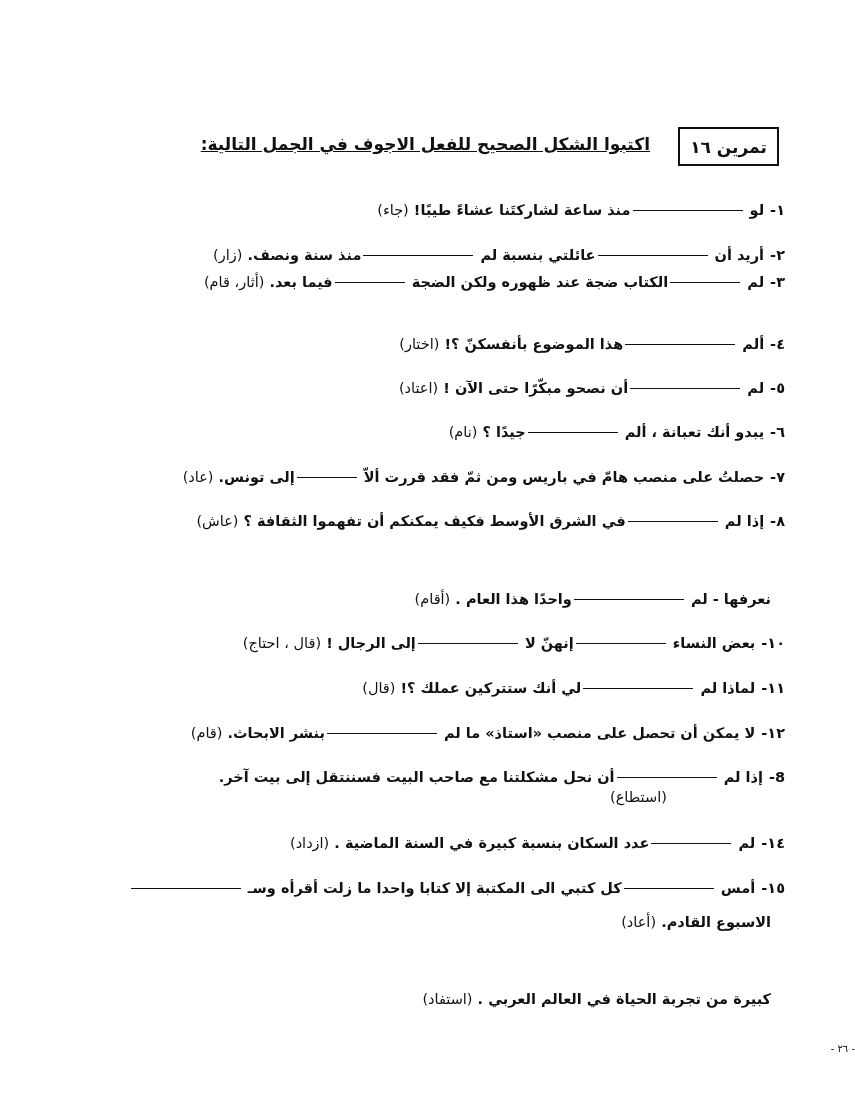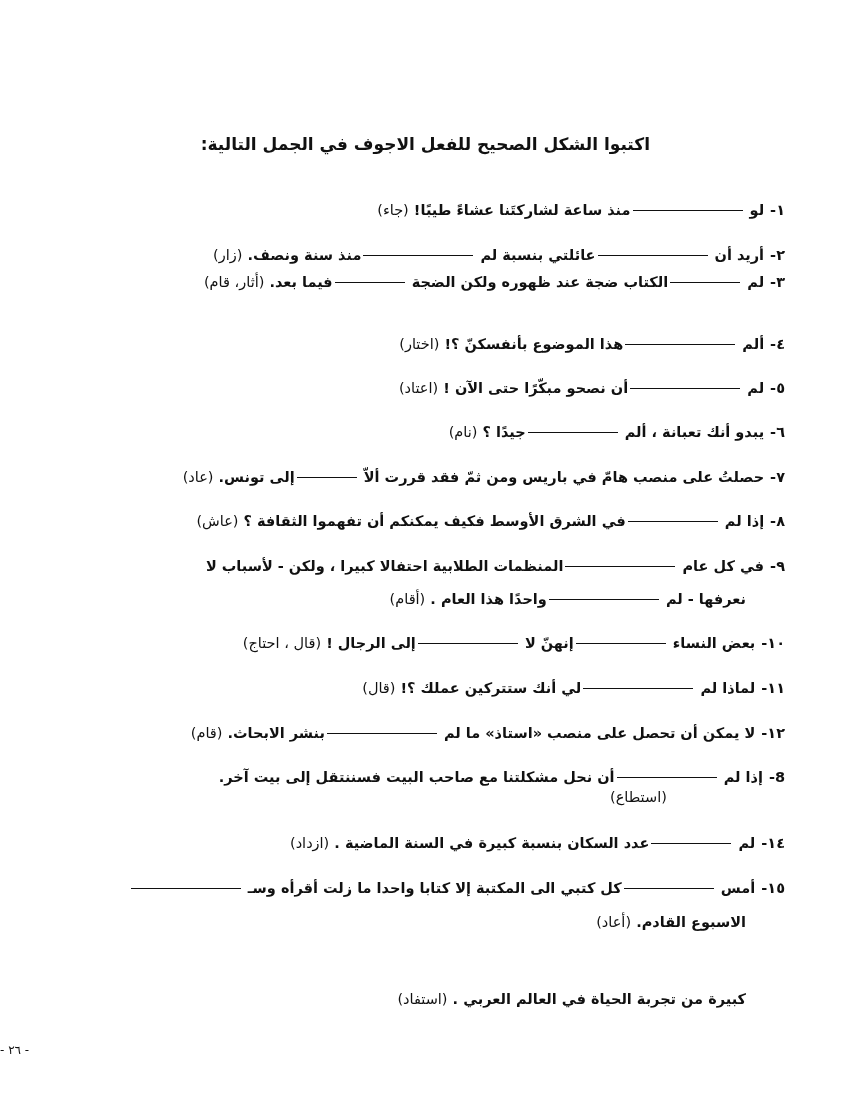--- a/index.html
+++ b/index.html
@@ -9,45 +9,48 @@
     }
     .page { position: absolute; left: 0; top: 0; width: 855px; height: 1110px; }
     .header-box {
       position: absolute; left: 678px; top: 127px; width: 101px; height: 39px;
       border: 2px solid #111; box-sizing: border-box;
       display: flex; align-items: center; justify-content: center;
       font-weight: bold; font-size: 17px; direction: rtl;
     }
     .header-title {
       position: absolute; right: 205px; top: 134px; direction: rtl;
-      font-weight: bold; font-size: 17px; white-space: nowrap;
+      font-weight: bold; font-size: 17px; white-space: nowrap; text-decoration: underline;
     }
     .ex {
       position: absolute; right: 70px; direction: rtl; text-align: right;
       font-size: 14.5px; white-space: nowrap; font-weight: bold; letter-spacing: 0;
     }
     .ex .num { margin-left: 6px; }
     .blank {
       display: inline-block; border-bottom: 1.5px solid #111;
       height: 0; vertical-align: 0.25em; margin: 0 2px;
     }
     .w60 { width: 60px; } .w70 { width: 70px; } .w80 { width: 80px; }
     .w90 { width: 90px; } .w100 { width: 100px; } .w110 { width: 110px; }
-    .cont { position: absolute; right: 109px; direction: rtl; font-size: 14.5px; white-space: nowrap; font-weight: bold; }
+    .cont { position: absolute; right: 84px; direction: rtl; font-size: 14.5px; white-space: nowrap; font-weight: bold; }
     .hint { font-weight: normal; }
     .page-number {
-      position: absolute; left: 0; width: 855px; top: 1043px; text-align: left;
-      font-size: 12px; direction: rtl;
+      position: absolute; left: 0; width: 855px; top: 1043px; text-align: right;
+      font-size: 10px; direction: rtl;
     }
   </style>
 </head>
 <body>
 
 <div class="page">
 
+  <div class="header-box">
+    <span>تمرين ١٦</span>
+  </div>
   <div class="header-title">اكتبوا الشكل الصحيح للفعل الاجوف في الجمل التالية:</div>
 
   <div class="ex" style="top:202px">
     <span class="num">١-</span><span>لو</span>
     <span class="blank w110"></span><span>منذ ساعة لشاركتَنا عشاءً طيبًا!</span>
     <span class="hint">(جاء)</span>
   </div>
 
   <div class="ex" style="top:247px">
     <span class="num">٢-</span><span>أريد أن</span>
@@ -86,24 +89,20 @@
     <span class="blank w60"></span><span>إلى تونس.</span>
     <span class="hint">(عاد)</span>
   </div>
 
   <div class="ex" style="top:513px">
     <span class="num">٨-</span><span>إذا لم</span>
     <span class="blank w90"></span><span>في الشرق الأوسط فكيف يمكنكم أن تفهموا الثقافة ؟</span>
     <span class="hint">(عاش)</span>
   </div>
 
-  <div class="ex" style="top:558px">
-    <span class="num">٩-</span><span>في كل عام</span>
-    <span class="blank w110"></span><span>المنظمات الطلابية احتفالا كبيرا ، ولكن - لأسباب لا</span>
-  </div>
   <div class="cont" style="top:591px">
     <span>نعرفها - لم</span>
     <span class="blank w110"></span><span>واحدًا هذا العام .</span>
     <span class="hint">(أقام)</span>
   </div>
 
   <div class="ex" style="top:635px">
     <span class="num">١٠-</span><span>بعض النساء</span>
     <span class="blank w90"></span><span>إنهنّ لا</span>
     <span class="blank w100"></span><span>إلى الرجال !</span>

